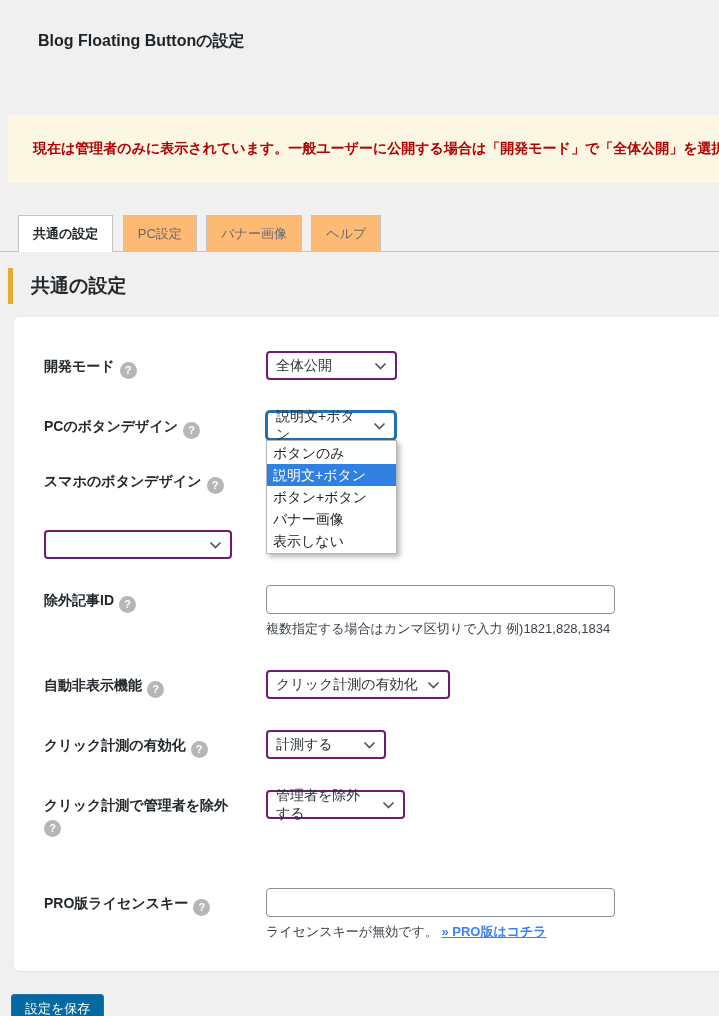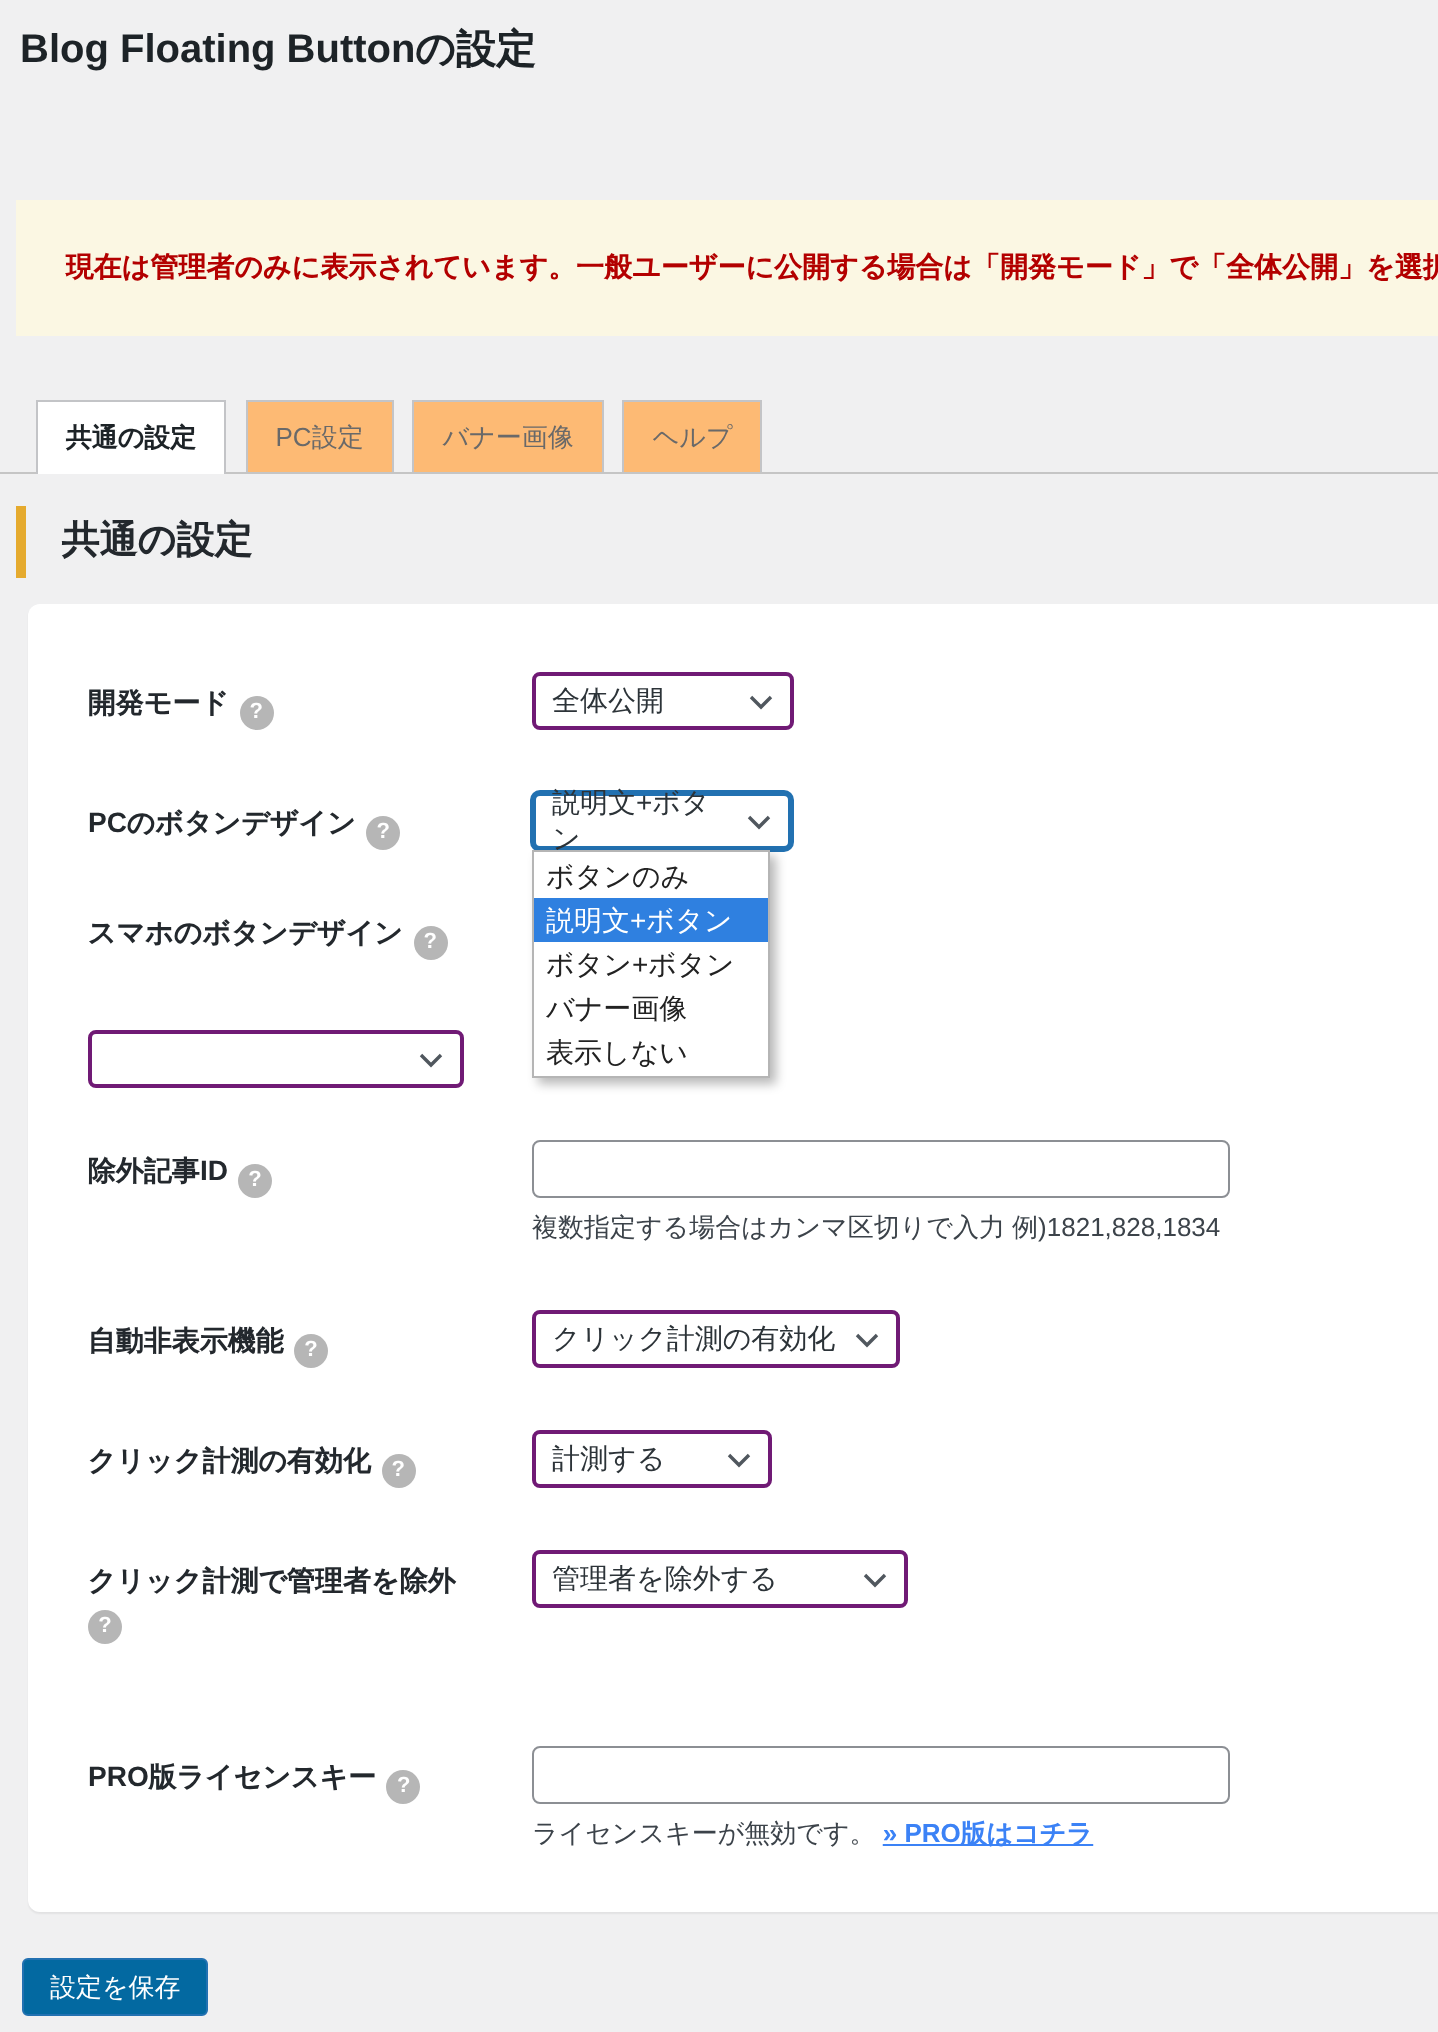--- a/index.html
+++ b/index.html
@@ -5,25 +5,26 @@
   * { margin: 0; padding: 0; box-sizing: border-box; }
   html, body { width: 719px; height: 1016px; overflow: hidden; }
   body {
     background: #f0f0f1;
     font-family: "Liberation Sans", sans-serif;
     color: #1d2327;
     position: relative;
   }
   
   .page-title {
-    padding: 9px 0 0 10px;
-    font-size: 20px;
+    padding: 24px 0 0 10px;
+    font-size: 16px;
     font-weight: bold;
     color: #1d2327;
     line-height: 33px;
+    margin-left: 28px;
   }
   
   .notice {
     margin: 58px 0 0 8px;
     width: 730px;
     height: 68px;
     background: #fbf7e3;
     display: flex;
     align-items: center;
     padding-left: 25px;
@@ -120,27 +121,27 @@
     font-size: 14px;
     color: #2c3338;
     cursor: pointer;
   }
   .select .chev { display: flex; align-items: center; margin-left: 8px; }
   .select.focused {
     border-color: #2271b1;
     box-shadow: 0 0 0 1px #2271b1;
   }
   .w131 { width: 131px; } .w130 { width: 130px; } .w188 { width: 188px; }
-  .w184 { width: 184px; } .w104 { width: 120px; } .w160 { width: 188px; }
+  .w184 { width: 184px; } .w104 { width: 120px; } .w160 { width: 139px; justify-content: flex-end; }
   
   .select-wrap { position: relative; }
   .listbox {
     position: absolute;
     top: 29px; left: 0;
-    width: 119px;
+    width: 131px;
     background: #fff;
     border: 1px solid #b5b5b5;
     box-shadow: 3px 3px 5px rgba(0,0,0,0.28);
     z-index: 20;
     padding: 1px 0;
   }
   .option {
     height: 22px;
     line-height: 22px;
     padding: 0 6px;

